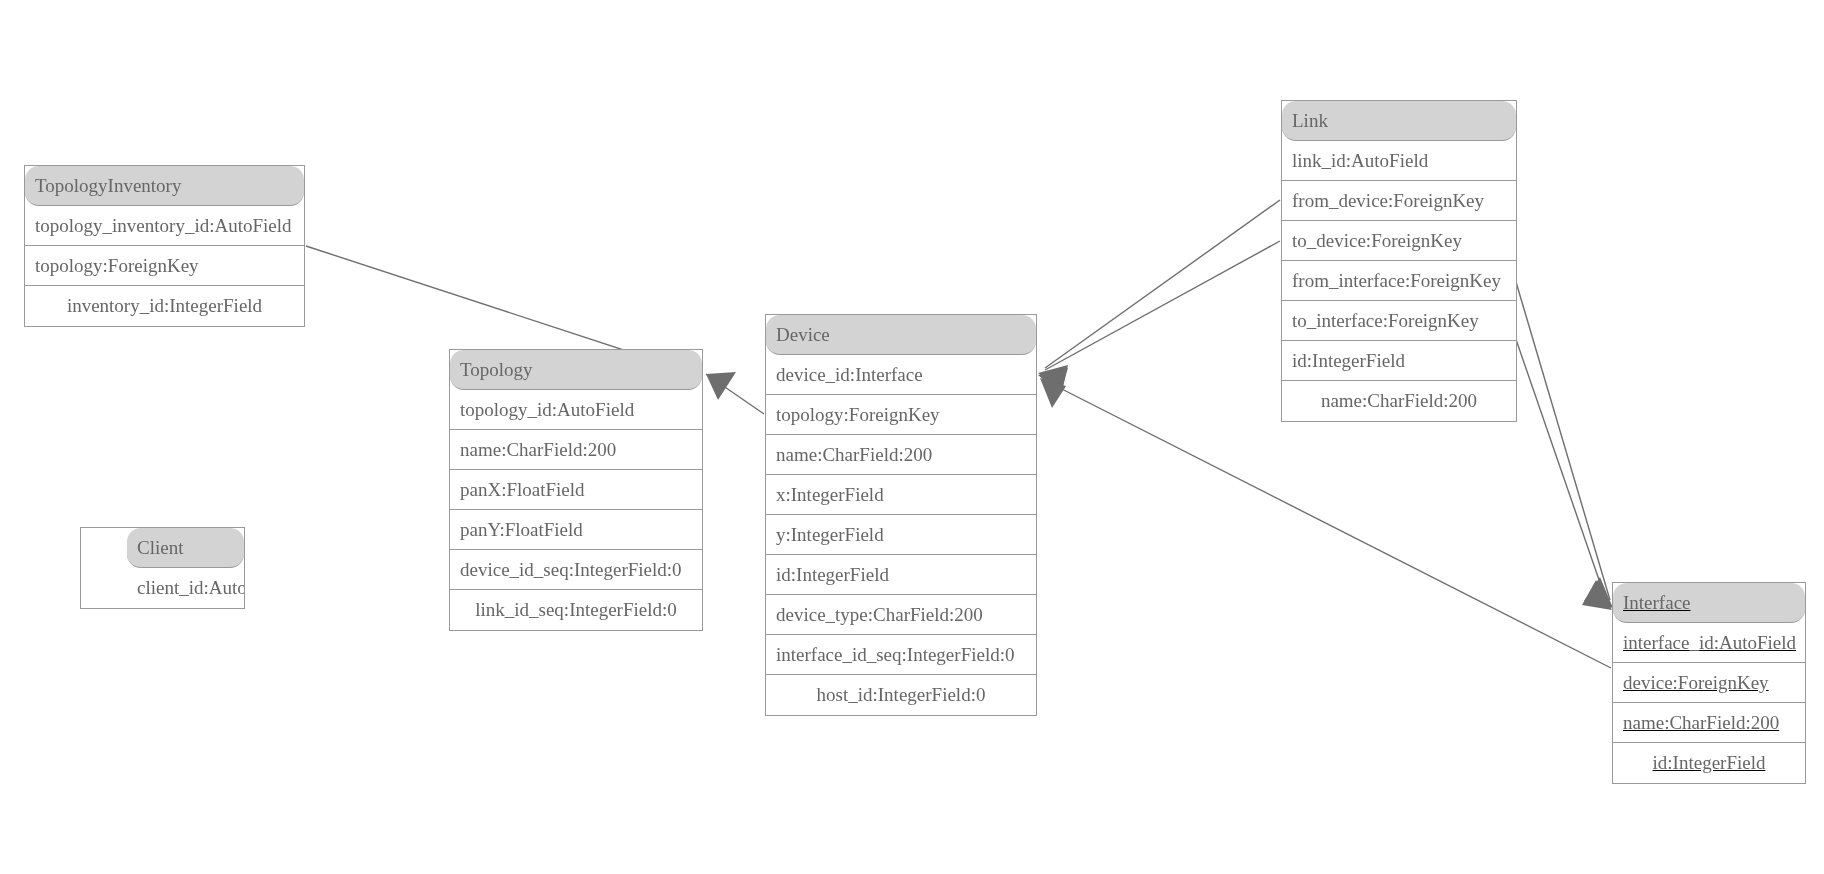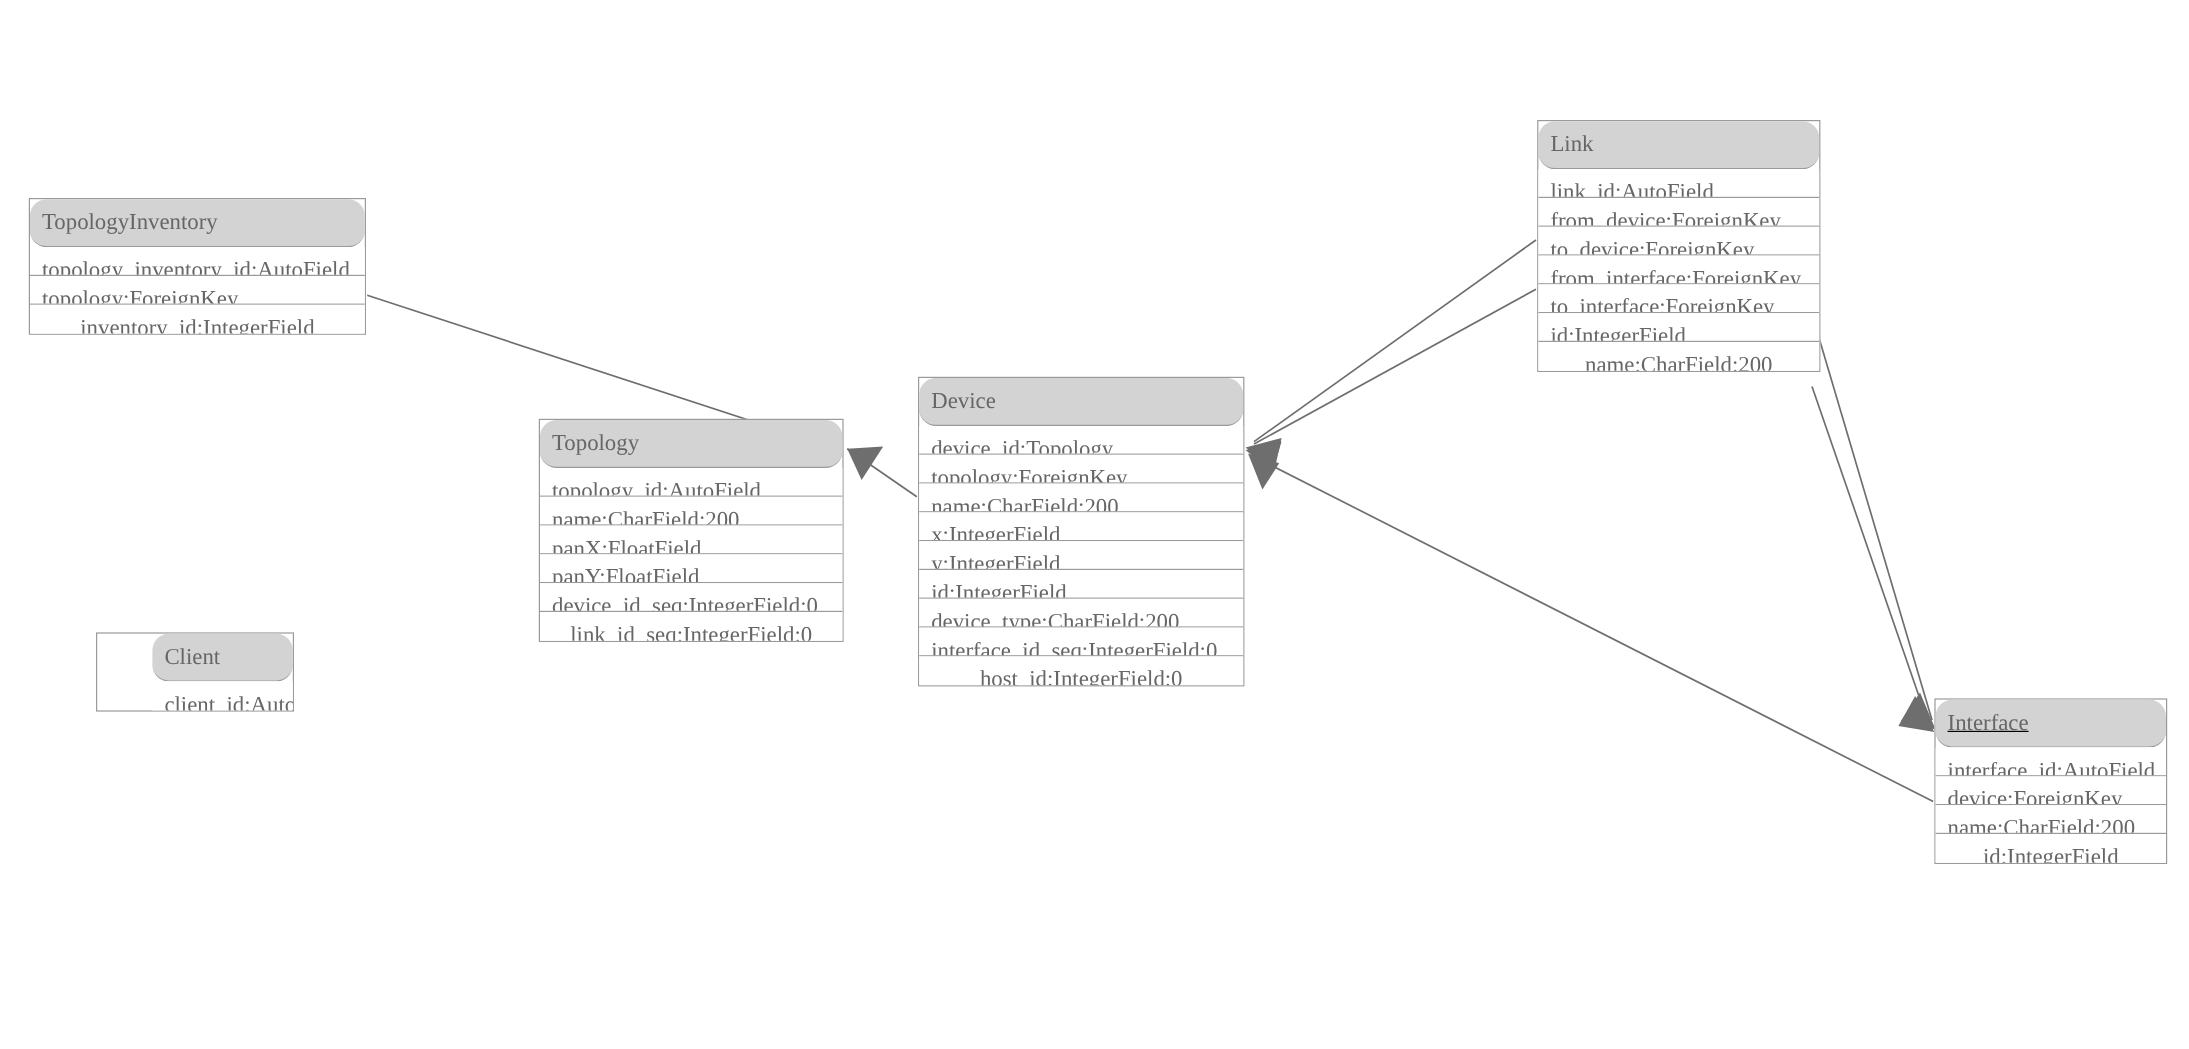--- a/index.html
+++ b/index.html
@@ -45,21 +45,21 @@
     white-space: nowrap;
     overflow: hidden;
     border-radius: 14px;
   }
   .entity-field {
     box-sizing: border-box;
     border-bottom: 1px solid #9a9a9a;
     color: #666666;
     font-size: 19px;
     line-height: 40px;
-    height: 24px;
+    height: 40px;
     padding: 0 10px;
     white-space: nowrap;
     overflow: hidden;
     background: #ffffff;
   }
   .entity-field.last {
     border-bottom: none;
     text-align: center;
   }
 </style>
@@ -123,21 +123,21 @@
     <div class="entity-field last">link_id_seq:IntegerField:0</div>
   </div>
 
   <div class="entity" style="left:80px; top:527px; width:165px;padding-left:46px;">
     <div class="entity-header">Client</div>
     <div class="entity-field last">client_id:AutoField</div>
   </div>
 
   <div class="entity" style="left:765px; top:314px; width:272px;">
     <div class="entity-header">Device</div>
-    <div class="entity-field">device_id:Topology</div>
+    <div class="entity-field">device_id:Interface</div>
     <div class="entity-field">topology:ForeignKey</div>
     <div class="entity-field">name:CharField:200</div>
     <div class="entity-field">x:IntegerField</div>
     <div class="entity-field">y:IntegerField</div>
     <div class="entity-field">id:IntegerField</div>
     <div class="entity-field">device_type:CharField:200</div>
     <div class="entity-field">interface_id_seq:IntegerField:0</div>
     <div class="entity-field last">host_id:IntegerField:0</div>
   </div>
 

